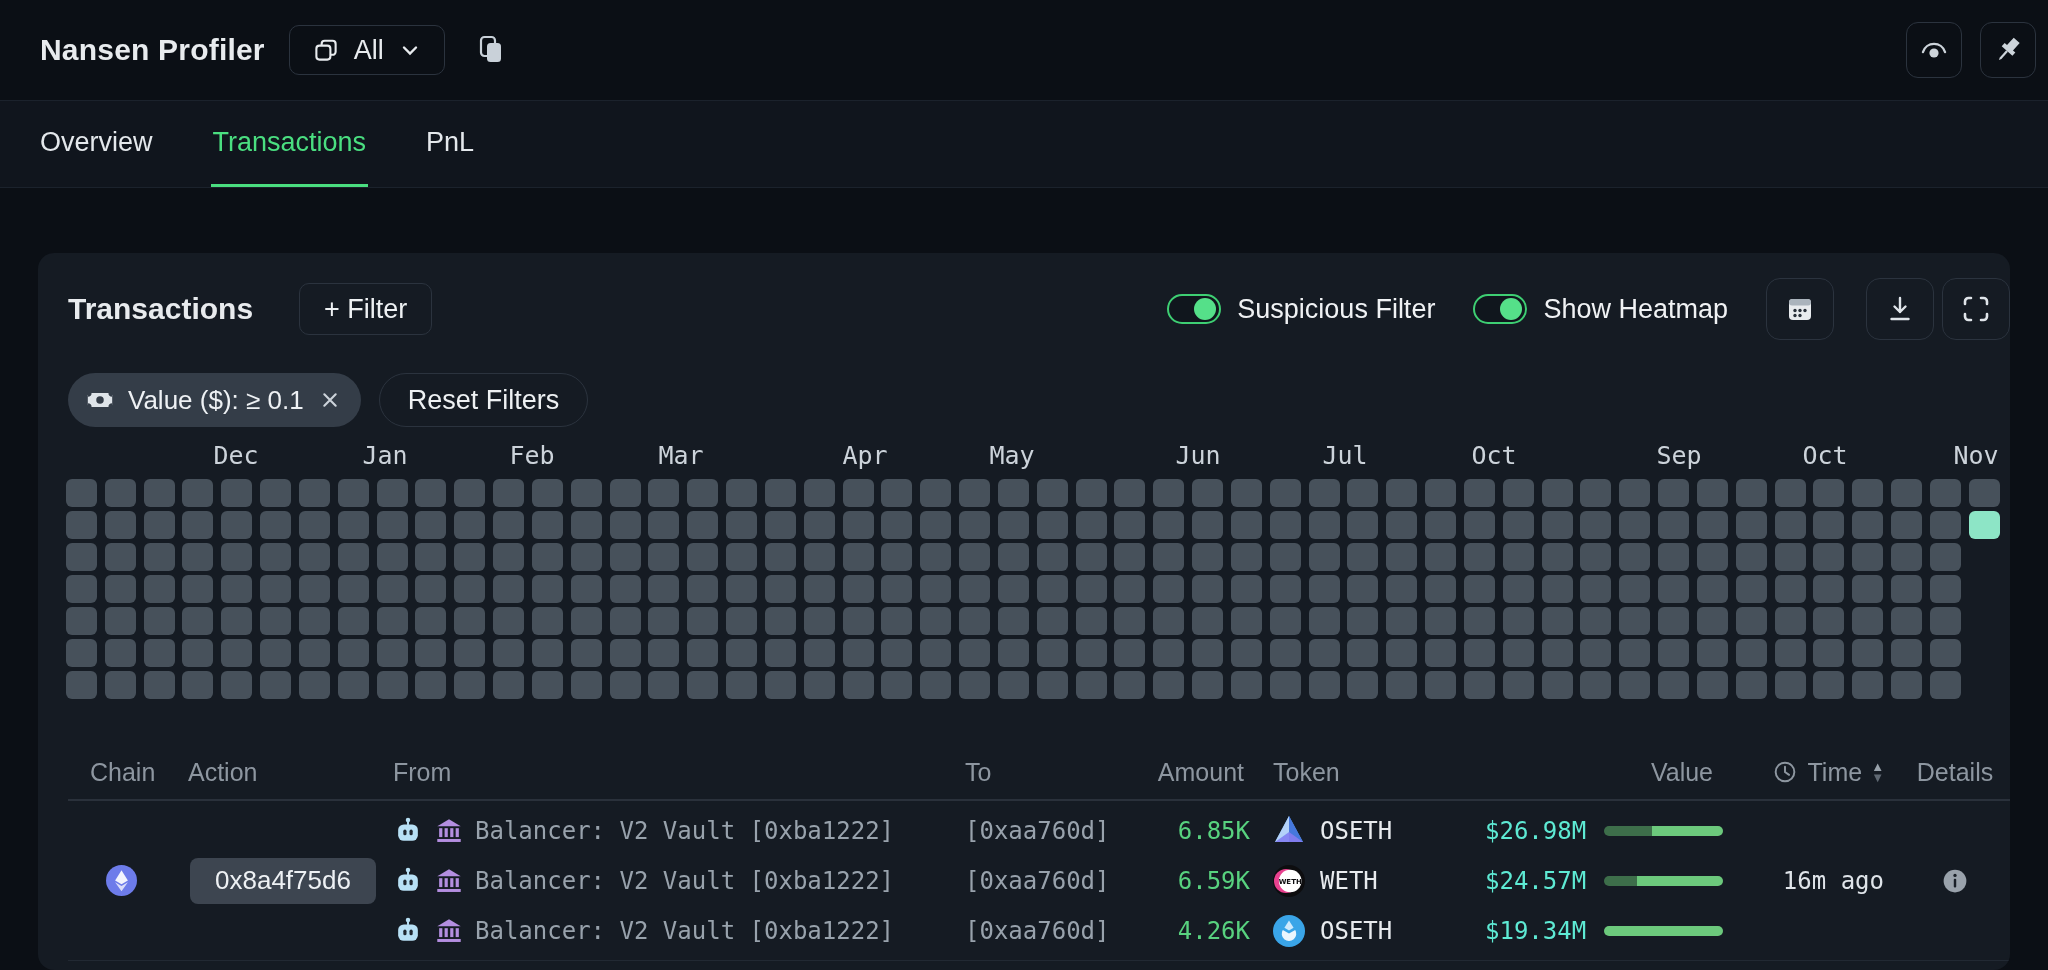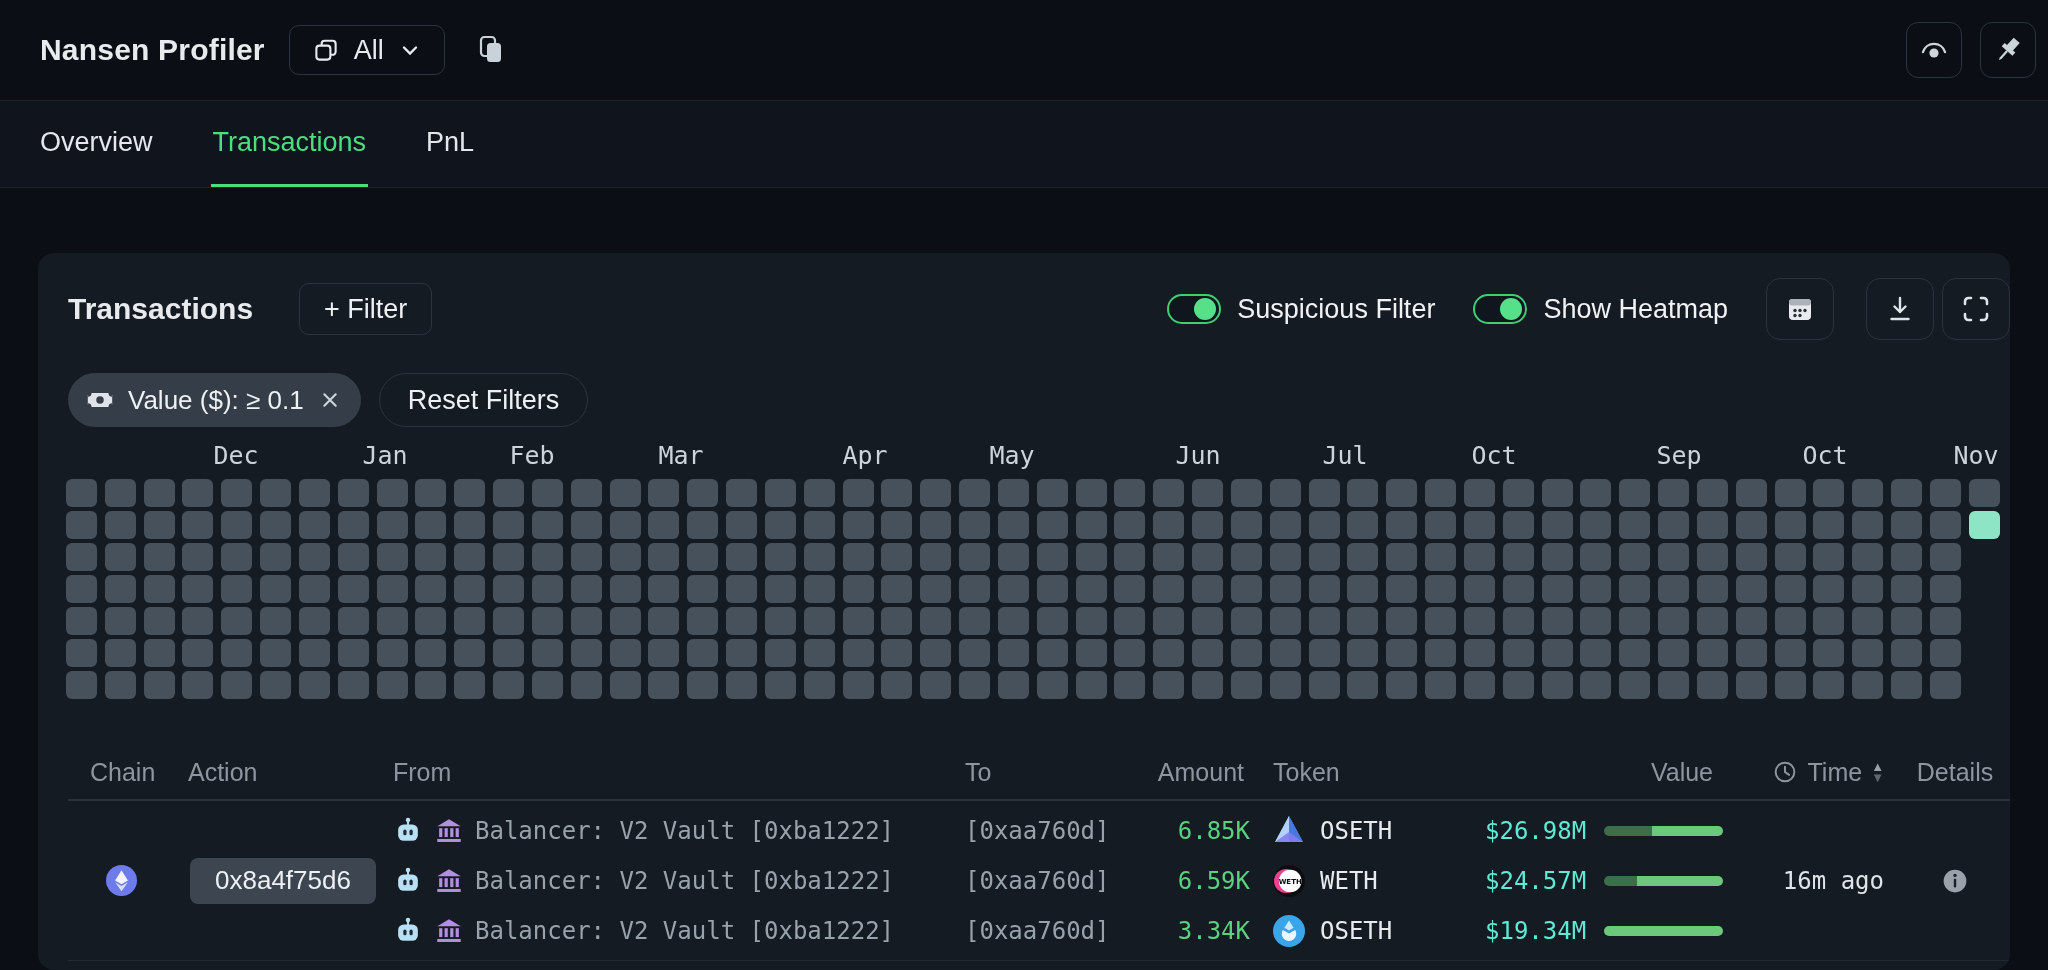--- a/index.html
+++ b/index.html
@@ -687,21 +687,21 @@
           </div>
         </div>
       <div class="cell-stack">
           <div class="sub sub-amount">
             <span class="mono amount-text">6.85K</span>
           </div>
           <div class="sub sub-amount">
             <span class="mono amount-text">6.59K</span>
           </div>
           <div class="sub sub-amount">
-            <span class="mono amount-text">3.34K</span>
+            <span class="mono amount-text">4.26K</span>
           </div>
         </div>
       <div class="cell-stack">
           <div class="sub sub-token">
   <svg width="32" height="34" viewBox="0 0 32 34">
     <path fill="#6aaef5" d="M16 2 L30 28 H2 z"></path>
     <path fill="#3f6fd8" opacity=".85" d="M16 2 L30 28 H16 z"></path>
     <path fill="#8e7df2" opacity=".8" d="M16 18 L30 28 H2 z"></path>
     <path fill="#bcd6fa" opacity=".9" d="M16 2 L16 18 2 28 z"></path>
   </svg>

